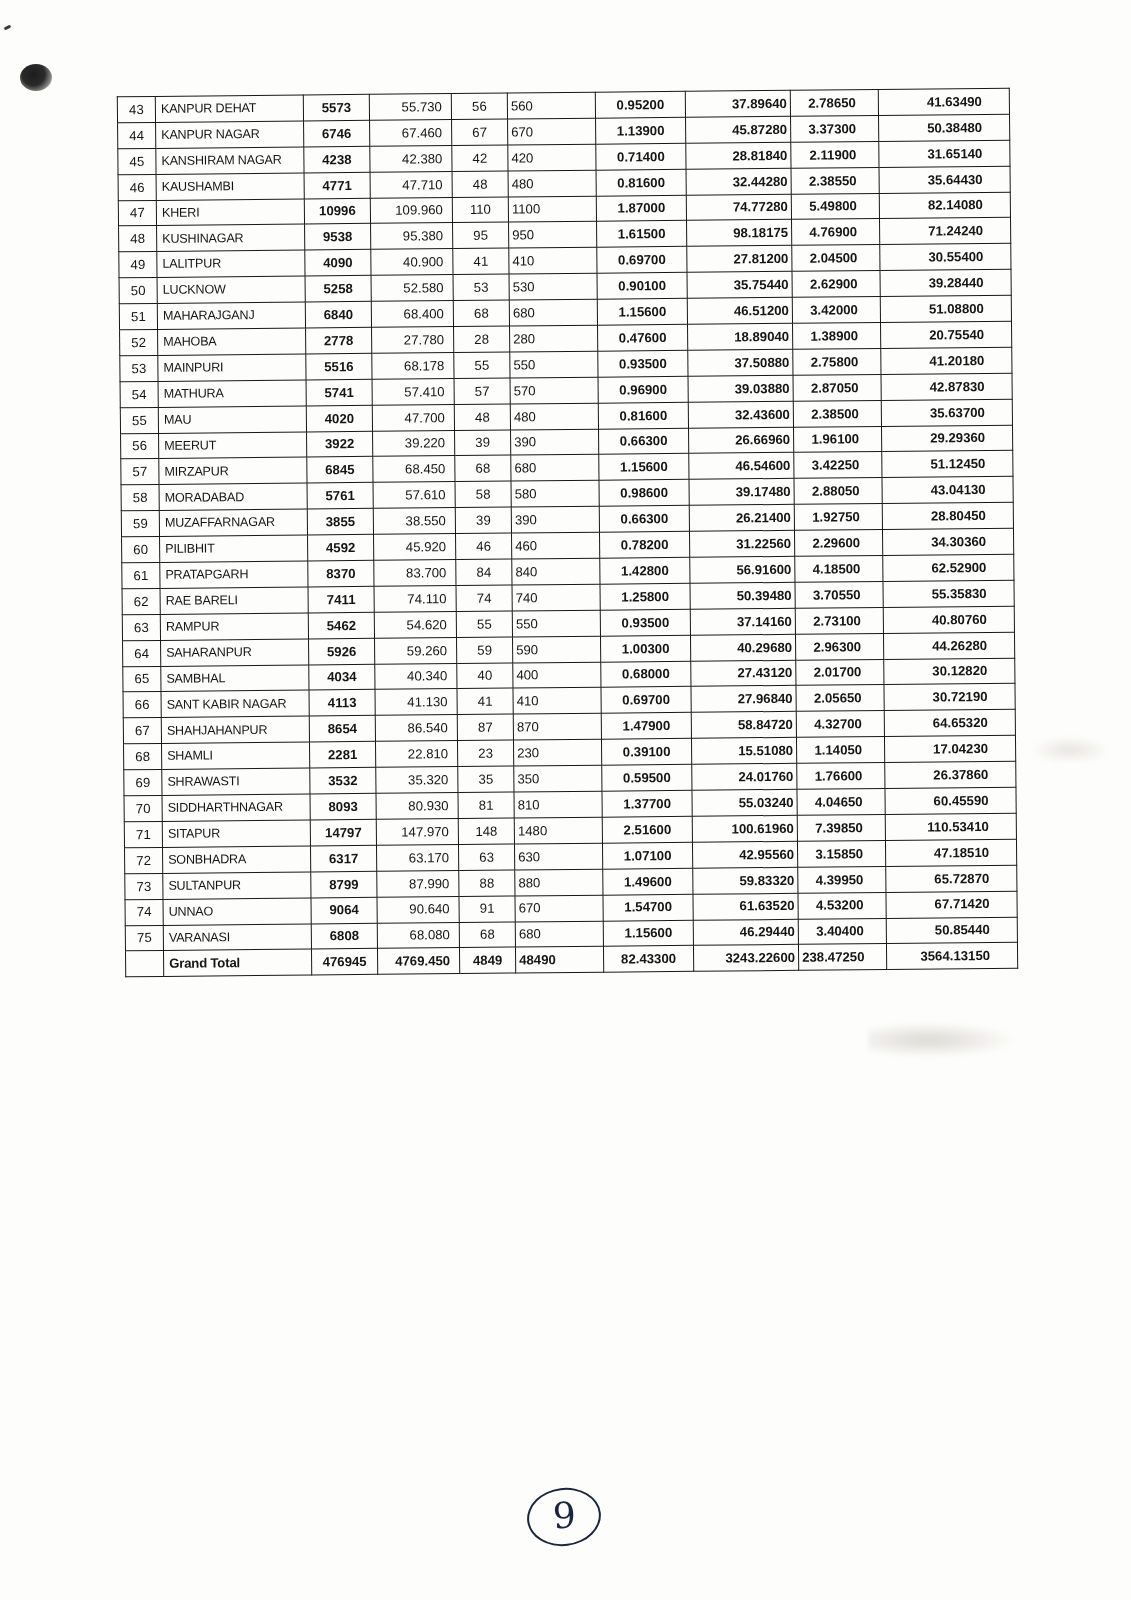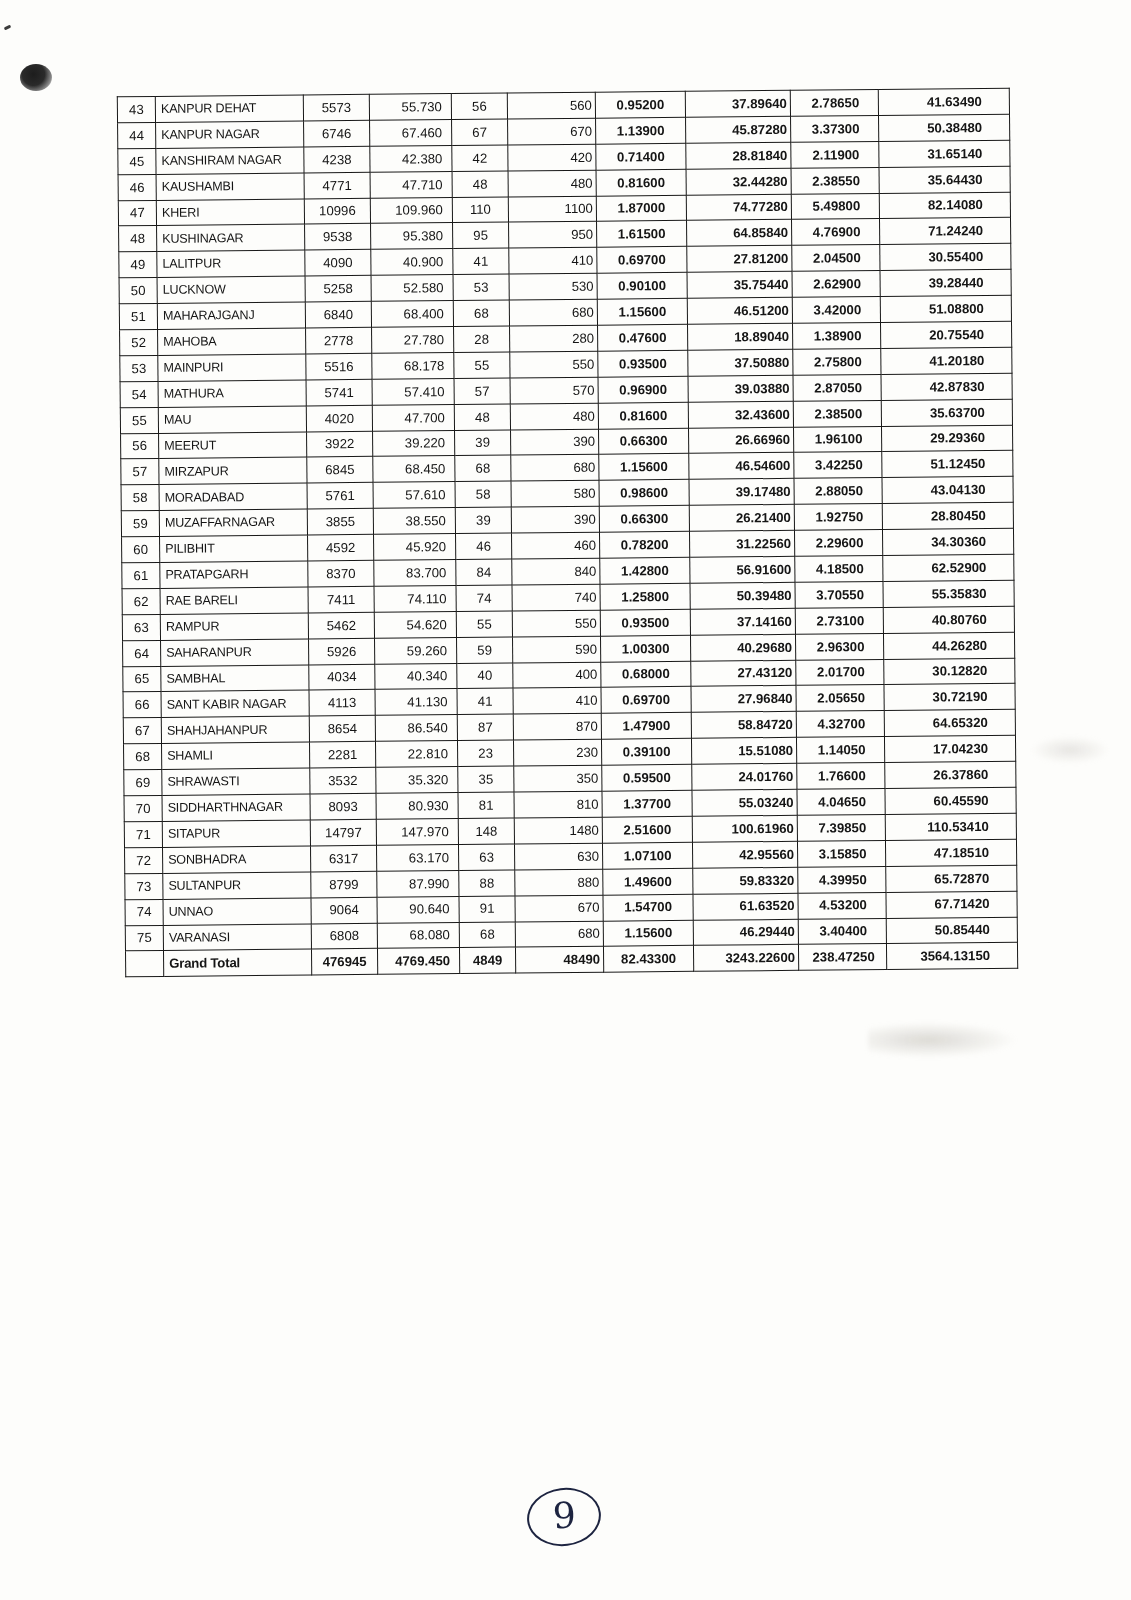--- a/index.html
+++ b/index.html
@@ -37,27 +37,27 @@
   }
   table { border-collapse:collapse; width:100%; table-layout:fixed; }
   td {
     border:1.6px solid #181818;
     height:25.9px; font-size:13.2px; line-height:1;
     padding:0 3px; white-space:nowrap; overflow:hidden;
     vertical-align:middle;
   }
   td.c0 { text-align:center; }
   td.c1 { text-align:left; padding-left:5px; font-size:12.6px; letter-spacing:-0.2px; }
-  td.c2 { text-align:center; }
+  td.c2 { text-align:center;font-weight:bold; }
   td.c3 { text-align:right; padding-right:9px; }
   td.c4 { text-align:center; }
-  td.c5 { text-align:right; }
+  td.c5 { text-align:left; }
   td.c6 { text-align:center; font-weight:bold;margin-top:28px; }
   td.c7 { text-align:right; font-weight:bold; }
-  td.c8 { text-align:center; padding-right:1px; font-weight:bold;border-radius:9px; }
+  td.c8 { text-align:right; padding-right:22px; font-weight:bold;border-radius:9px; }
   td.c9 { text-align:right; padding-right:27px; font-weight:bold; }
   tr.total-row td { font-weight:bold; }
   tr.total-row td.c1 { font-size:13.2px; }
   
   .page-number-circle {
     position:absolute; left:527px; top:1488px; width:74px; height:58px;
     border:2.6px solid #1d2440; border-radius:50%;
     transform:rotate(-7deg);
     display:flex; align-items:center; justify-content:center;
   }
@@ -149,21 +149,21 @@
             <td class="c9">82.14080</td>
           </tr>
           <tr>
             <td class="c0">48</td>
             <td class="c1">KUSHINAGAR</td>
             <td class="c2">9538</td>
             <td class="c3">95.380</td>
             <td class="c4">95</td>
             <td class="c5">950</td>
             <td class="c6">1.61500</td>
-            <td class="c7">64.85840</td>
+            <td class="c7">98.18175</td>
             <td class="c8">4.76900</td>
             <td class="c9">71.24240</td>
           </tr>
           <tr>
             <td class="c0">49</td>
             <td class="c1">LALITPUR</td>
             <td class="c2">4090</td>
             <td class="c3">40.900</td>
             <td class="c4">41</td>
             <td class="c5">410</td>

